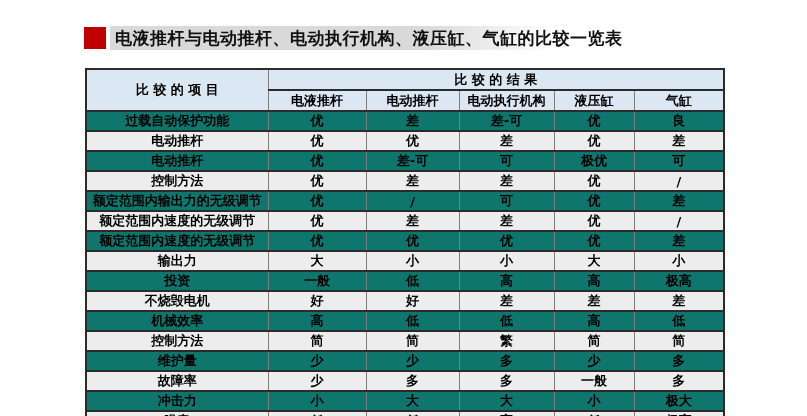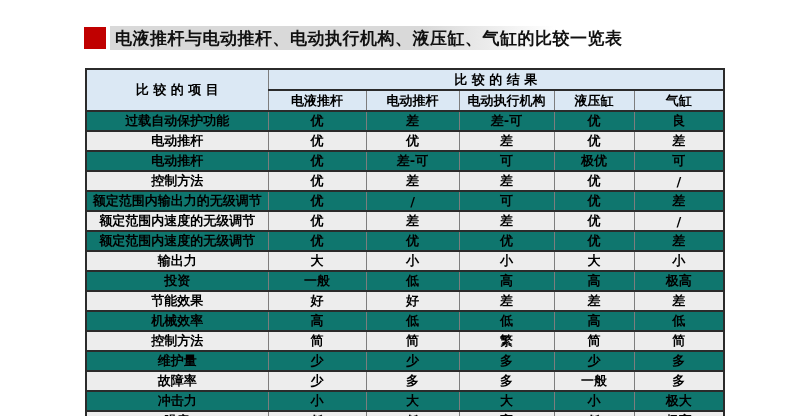--- a/index.html
+++ b/index.html
@@ -179,21 +179,21 @@
   </tr>
         <tr class="data-row">
     <td>投资</td>
     <td>一般</td>
     <td>低</td>
     <td>高</td>
     <td>高</td>
     <td>极高</td>
   </tr>
         <tr class="data-row">
-    <td>节能效果</td>
+    <td>不烧毁电机</td>
     <td>好</td>
     <td>好</td>
     <td>差</td>
     <td>差</td>
     <td>差</td>
   </tr>
         <tr class="data-row">
     <td>机械效率</td>
     <td>高</td>
     <td>低</td>

